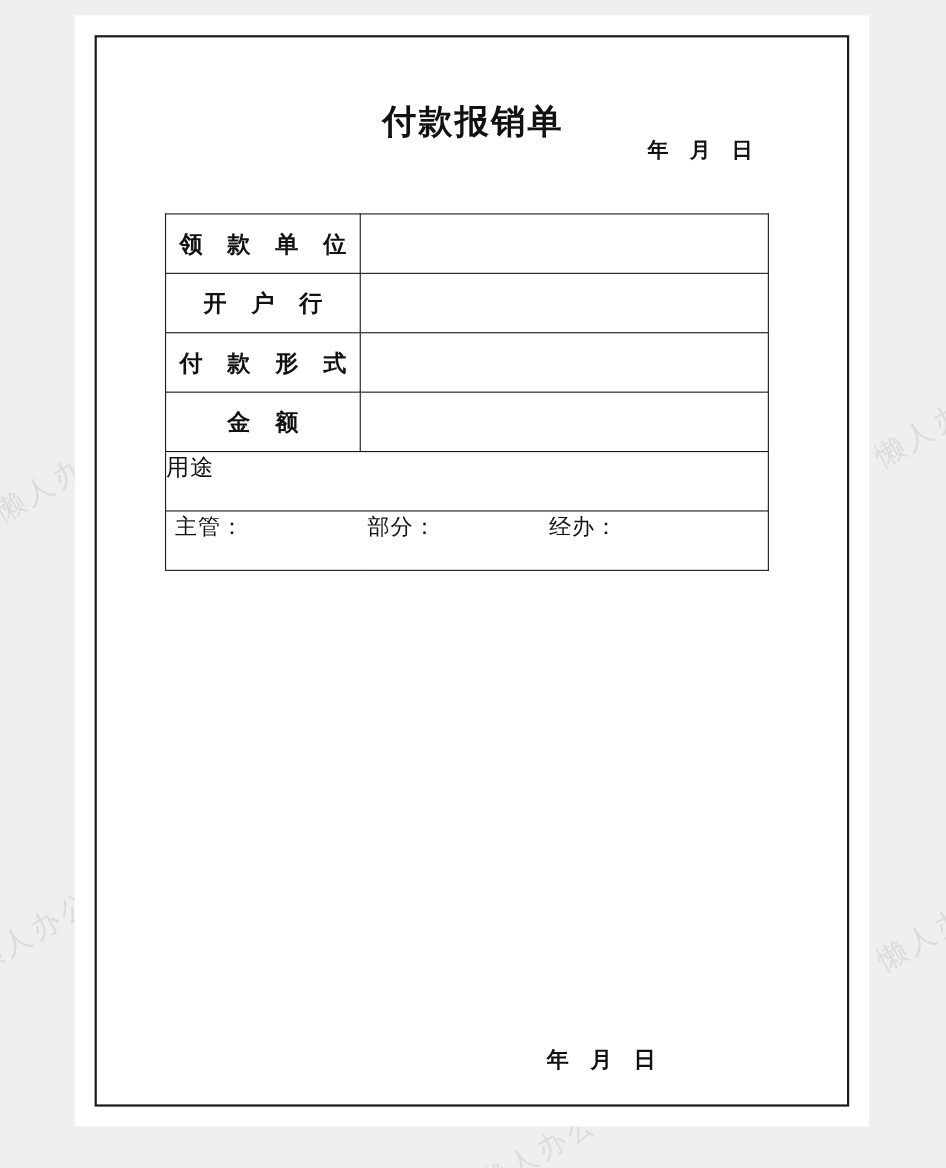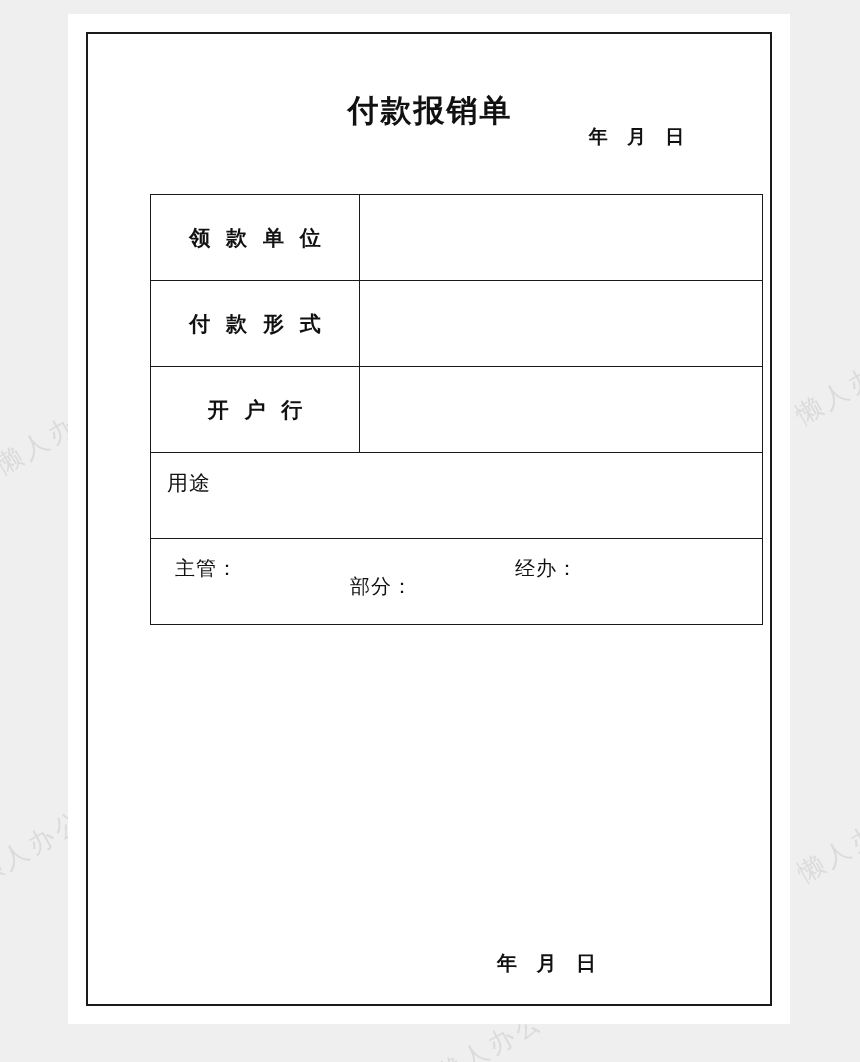--- a/index.html
+++ b/index.html
@@ -84,24 +84,25 @@
     position: absolute;
     left: 150px;
     top: 194px;
     width: 546px;
     border-collapse: collapse;
     table-layout: fixed;
   }
   .form-table td {
     border: 1.5px solid #1a1a1a;
     height: 53px;
-    padding: 16px;
+    padding: 0;
     font-size: 21px;
     color: #111;
     background: transparent;
+    font-family: Liberation Mono, monospace;
   }
   .lbl-cell {
     width: 176px;
     text-align: center;
     font-weight: bold;
     letter-spacing: 5px;
     text-indent: 5px;
   }
   .val-cell {
     width: 370px;
@@ -121,21 +122,21 @@
   }
   .sign-row {
     display: flex;
     font-size: 20px;
     color: #111;
   }
   .sign-item {
     letter-spacing: 1px;
   }
   .sign-1 { margin-left: 8px;  width: 175px; }
-  .sign-2 { width: 165px; margin-top: 18px; }
+  .sign-2 { width: 165px; }
   .sign-3 { width: 150px; }
 
   .date-bottom {
     position: absolute;
     left: 440px;
     top: 950px;
     width: 220px;
     text-align: center;
     font-size: 20px;
     font-weight: bold;
@@ -160,25 +161,29 @@
 <div class="doc-title">付款报销单</div>
 <div class="date-top">年 月 日</div>
 
 <table class="form-table">
   <tbody>
       <tr>
     <td class="lbl-cell">领 款 单 位</td>
     <td class="val-cell"></td>
   </tr>
   <tr>
+    <td class="lbl-cell">开 户 行</td>
+    <td class="val-cell"></td>
+  </tr>
+  <tr>
     <td class="lbl-cell">付 款 形 式</td>
     <td class="val-cell"></td>
   </tr>
   <tr>
-    <td class="lbl-cell">开 户 行</td>
+    <td class="lbl-cell">金 额</td>
     <td class="val-cell"></td>
   </tr>
   <tr>
     <td class="purpose-cell" colspan="2">用途</td>
   </tr>
   <tr>
     <td class="sign-cell" colspan="2">
       <div class="sign-row">
         <span class="sign-item sign-1">主管：</span>
         <span class="sign-item sign-2">部分：</span>

